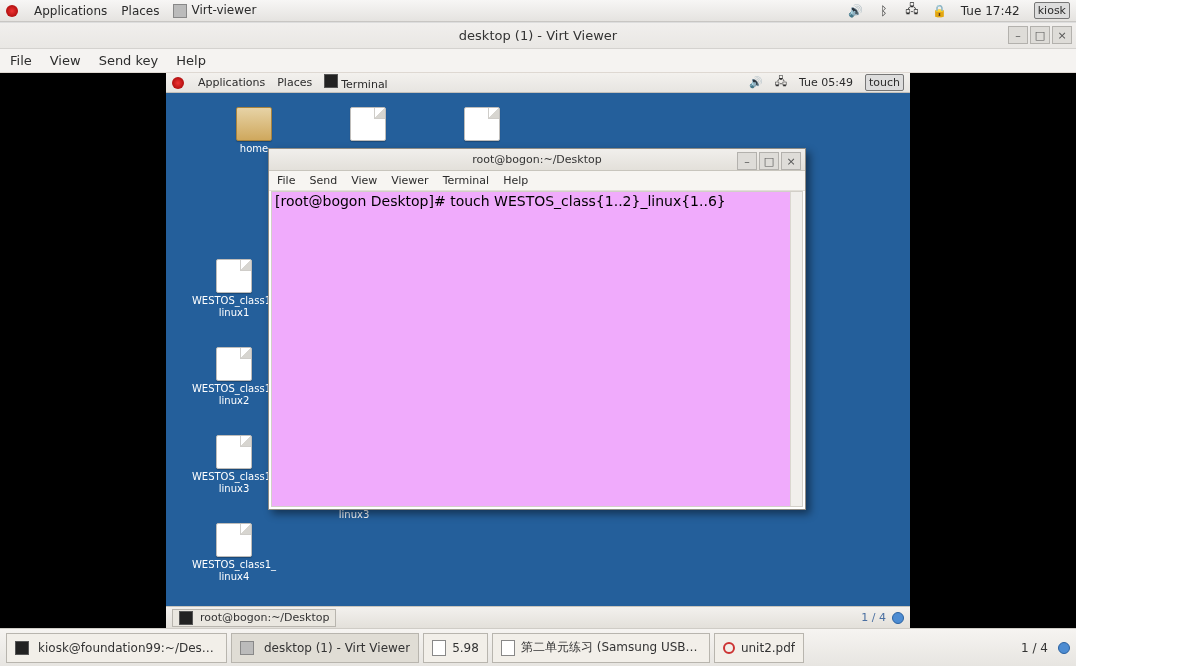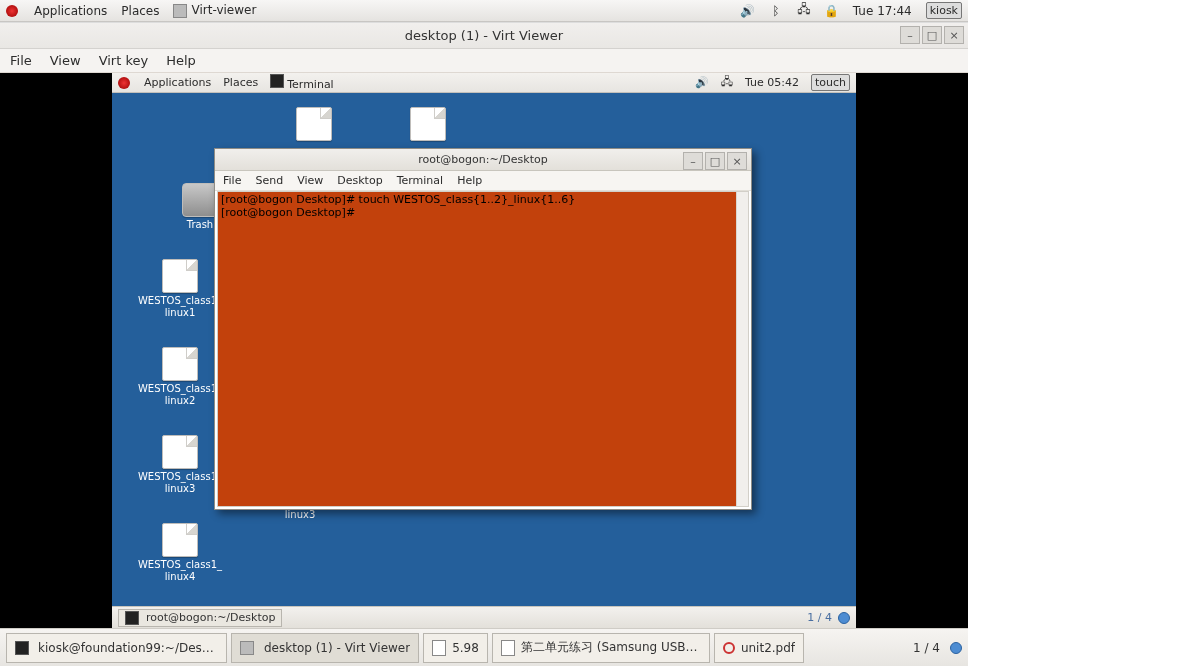--- a/index.html
+++ b/index.html
@@ -1,18 +1,18 @@
 <!DOCTYPE html>
 <html><head>
 <meta charset="utf-8">
 <style>
   * { box-sizing: border-box; margin: 0; padding: 0; font-family: "DejaVu Sans", "Liberation Sans", sans-serif; }
   html, body { width: 1184px; height: 666px; overflow: hidden; background: #fff; }
   
-  .host { position: relative; width: 968px; height: 666px; background: #f4f2f0; }
+  .host { position: relative; width: 1076px; height: 666px; background: #f4f2f0; }
   .host-top {
     position: absolute; top:0; left:0; right:0; height:22px;
     background: linear-gradient(#f7f6f5,#e5e3e0);
     border-bottom:1px solid #c8c6c3;
     display:flex; align-items:center; padding:0 6px; gap:14px;
     font-size:12px; color:#2b2b2b;
   }
   .host-top .spacer { flex:1; }
   .host-top .icon { width:14px; height:14px; display:inline-flex; align-items:center; justify-content:center; }
   .redhat { width:12px; height:12px; border-radius:50%; background: radial-gradient(#e33,#900); display:inline-block; margin-right:2px; }
@@ -49,21 +49,21 @@
   .dicon.trash .glyph::after{display:none;}
   .dicon .lbl{line-height:12px;word-break:break-all;padding:0 2px;}
   .dicon.folder .lbl, .dicon.trash .lbl{color:#fff;}
   
 
   
   .g-term { position:absolute; left:102px; top:75px; width:538px; height:362px; background:#fff; border:1px solid #8f8c85; box-shadow:4px 4px 8px rgba(0,0,0,.45);}
   .g-term .tbar{height:22px;background:linear-gradient(#f1efec,#e3e0da);border-bottom:1px solid #c8c5bd;display:flex;align-items:center;justify-content:center;font-size:11px;color:#333;position:relative;}
   .g-term .tbar .wcbtns{position:absolute;right:4px;top:3px;display:flex;gap:2px;}
   .g-term .mbar{height:20px;background:#f7f5f2;border-bottom:1px solid #e2dfd8;display:flex;align-items:center;gap:14px;padding:0 8px;font-size:11px;color:#2b2b2b;}
-  .g-term .body{position:absolute;top:42px;left:2px;right:2px;bottom:2px;background:#c2410c;border:1px solid #d2cfc8;font-family:"DejaVu Sans Mono","Liberation Mono",monospace;font-size:11px;color:#000;padding:1px 3px;overflow:hidden;}
+  .g-term .body{position:absolute;top:42px;left:2px;right:2px;bottom:2px;background:#f0abfc;border:1px solid #d2cfc8;font-family:"DejaVu Sans Mono","Liberation Mono",monospace;font-size:14px;color:#000;padding:1px 3px;overflow:hidden;}
   .g-term .body .scrollbar{position:absolute;right:0;top:0;bottom:0;width:12px;background:#f1efec;border-left:1px solid #dad7d0;}
   .g-term .body .line{white-space:pre;}
 
   
   .g-task{position:absolute;left:0;right:0;bottom:0;height:22px;background:linear-gradient(#f3f1ee,#e3e0da);border-top:1px solid #c8c5bd;display:flex;align-items:center;padding:0 6px;font-size:11px;color:#333;gap:6px;}
   .g-task .tbtn{height:18px;padding:0 6px;border:1px solid #b8b5ae;background:#eae7e0;display:flex;align-items:center;gap:4px;font-size:11px;}
   .g-task .spacer{flex:1;}
   .g-task .ws{font-size:11px;color:#4a6fa1;}
   .bluedot{width:12px;height:12px;border-radius:50%;background:#4d8cd2;border:1px solid #2b62a1;display:inline-block;}
 
@@ -84,64 +84,64 @@
   <div class="host-top">
     <span class="redhat"></span>
     <span>Applications</span>
     <span>Places</span>
     <span><span class="winicon"></span><span>Virt-viewer</span></span>
     <span class="spacer"></span>
     <span class="icon">🔊</span>
     <span class="icon">ᛒ</span>
     <span class="icon">🖧</span>
     <span class="icon">🔒</span>
-    <span>Tue 17:44</span>
+    <span>Tue 17:42</span>
     <span class="userbadge">kiosk</span>
   </div>
 
   <div class="vv-win">
     <div class="vv-title">
       <span>desktop (1) - Virt Viewer</span>
       <div class="wcbtns">
         <div class="wb">–</div>
         <div class="wb">□</div>
         <div class="wb">×</div>
       </div>
     </div>
     <div class="vv-menu">
       <span>File</span>
       <span>View</span>
-      <span>Virt key</span>
+      <span>Send key</span>
       <span>Help</span>
     </div>
 
     <div class="guest-frame">
       <div class="guest">
 
         <div class="g-top">
           <span class="redhat"></span>
           <span>Applications</span>
           <span>Places</span>
           <span><span class="termicon"></span><span>Terminal</span></span>
           <span class="spacer"></span>
           <span class="icon">🔊</span>
           <span class="icon">🖧</span>
-          <span>Tue 05:42</span>
+          <span>Tue 05:49</span>
           <span class="userbadge">touch</span>
         </div>
 
+        <div class="dicon folder" style="left:40px;top:34px;">
+          <div class="glyph"></div>
+          <div class="lbl">home</div>
+        </div>
         <div class="dicon" style="left:154px;top:34px;">
           <div class="glyph"></div>
         </div>
         <div class="dicon" style="left:268px;top:34px;">
           <div class="glyph"></div>
-        </div>
-        <div class="dicon trash" style="left:40px;top:110px;">
-          <div class="glyph"></div>
-          <div class="lbl">Trash</div>
         </div>
         <div class="dicon" style="left:20px;top:186px;">
           <div class="glyph"></div>
           <div class="lbl"><span>WESTOS_class1_</span><br><span>linux1</span></div>
         </div>
         <div class="dicon" style="left:20px;top:274px;">
           <div class="glyph"></div>
           <div class="lbl"><span>WESTOS_class1_</span><br><span>linux2</span></div>
         </div>
         <div class="dicon" style="left:20px;top:362px;">
@@ -162,27 +162,26 @@
             <div class="wcbtns">
               <div class="wb">–</div>
               <div class="wb">□</div>
               <div class="wb">×</div>
             </div>
           </div>
           <div class="mbar">
             <span>File</span>
             <span>Send</span>
             <span>View</span>
-            <span>Desktop</span>
+            <span>Viewer</span>
             <span>Terminal</span>
             <span>Help</span>
           </div>
           <div class="body">
             <div class="line">[root@bogon Desktop]# touch WESTOS_class{1..2}_linux{1..6}</div>
-            <div class="line">[root@bogon Desktop]# </div>
             <div class="scrollbar"></div>
           </div>
         </div>
 
         <div class="g-task">
           <div class="tbtn">
             <span class="termicon"></span>
             <span>root@bogon:~/Desktop</span>
           </div>
           <span class="spacer"></span>

